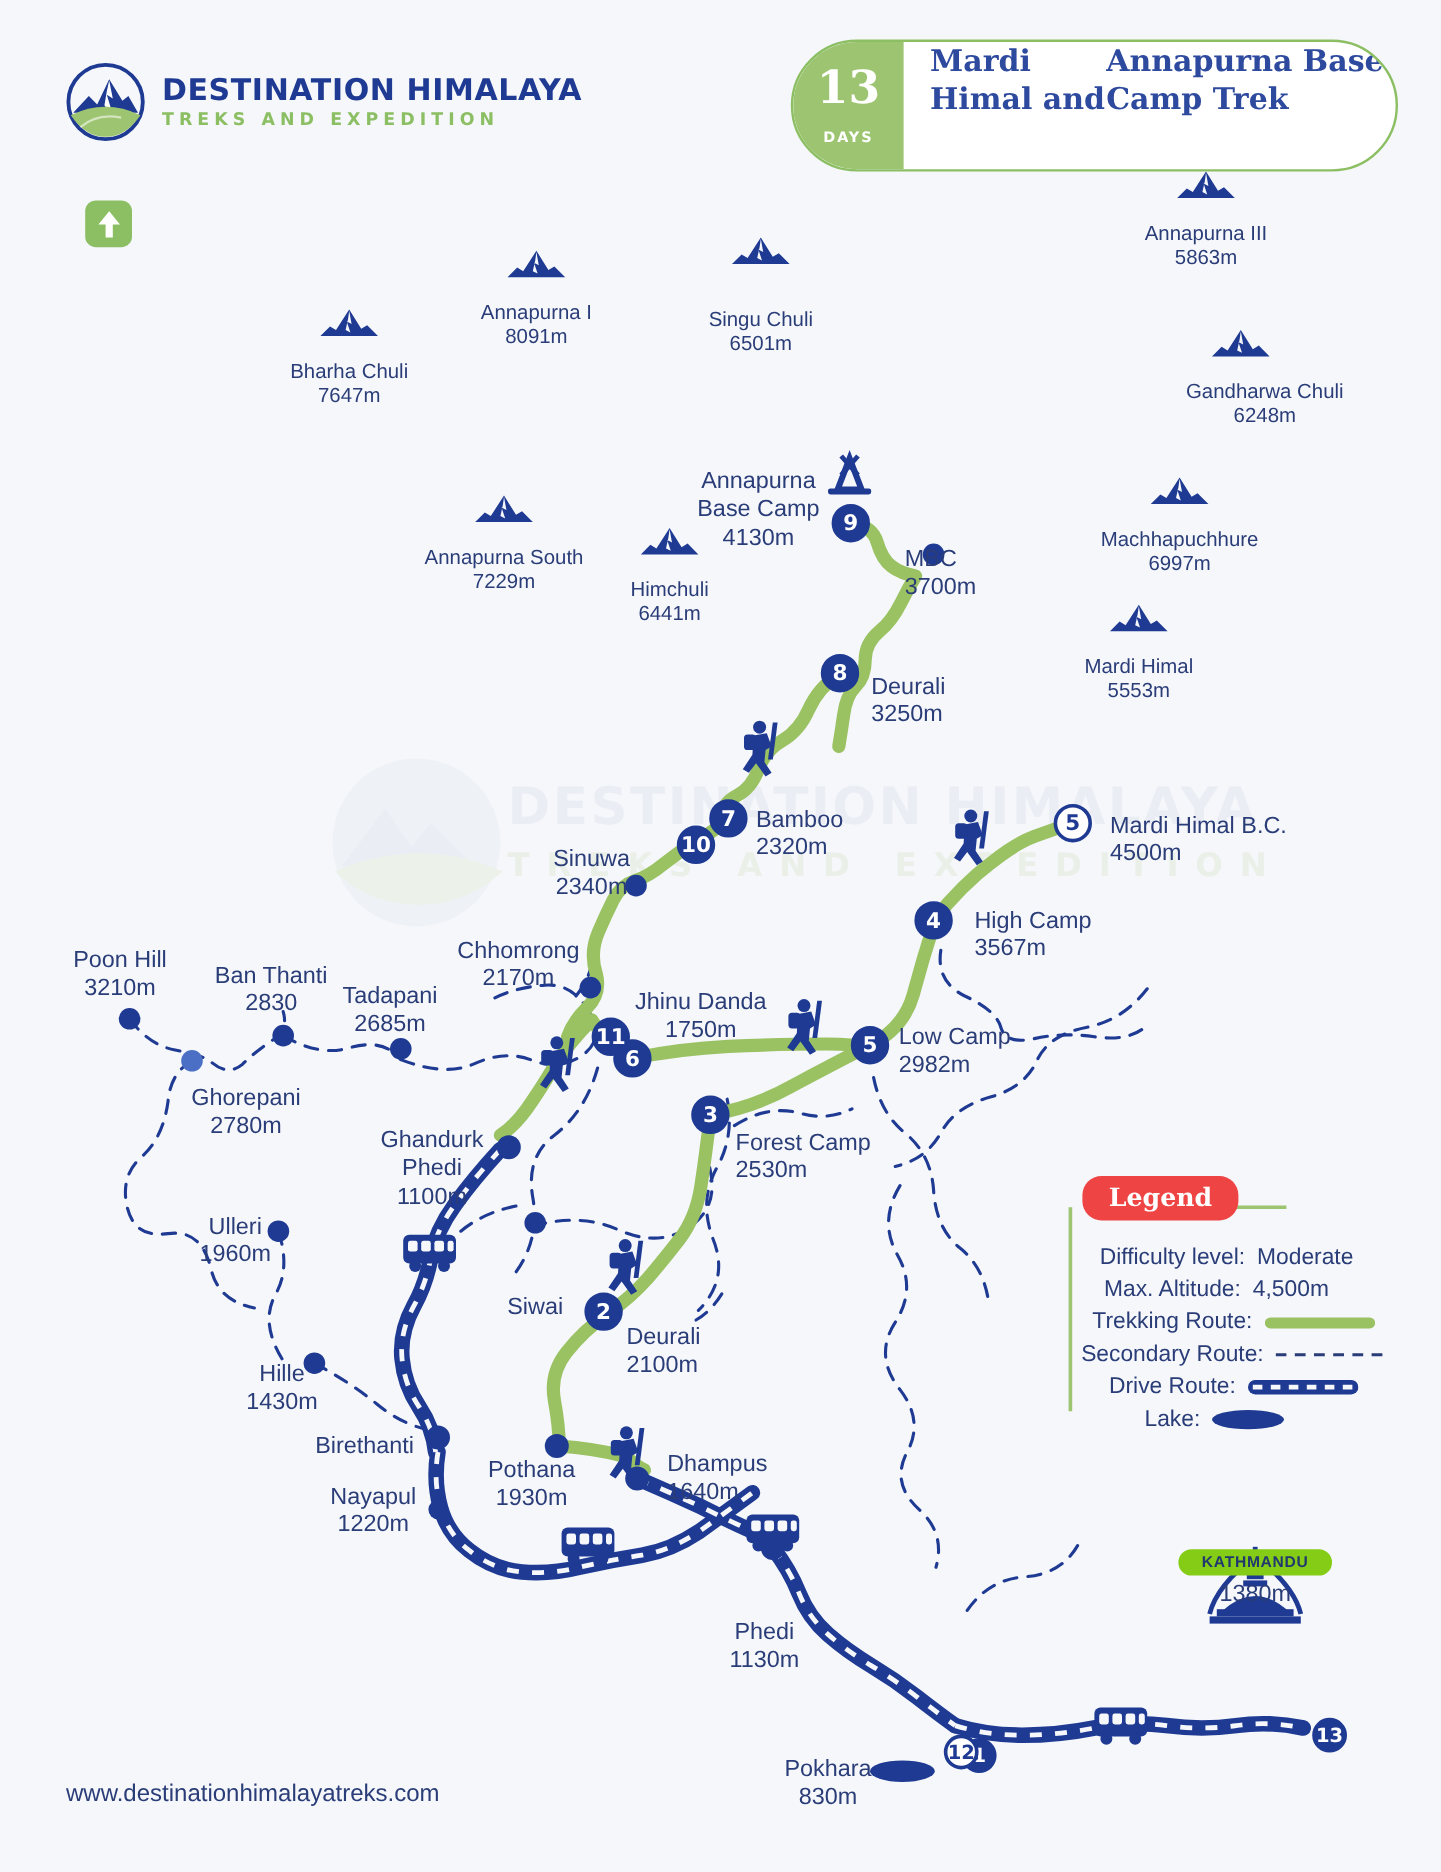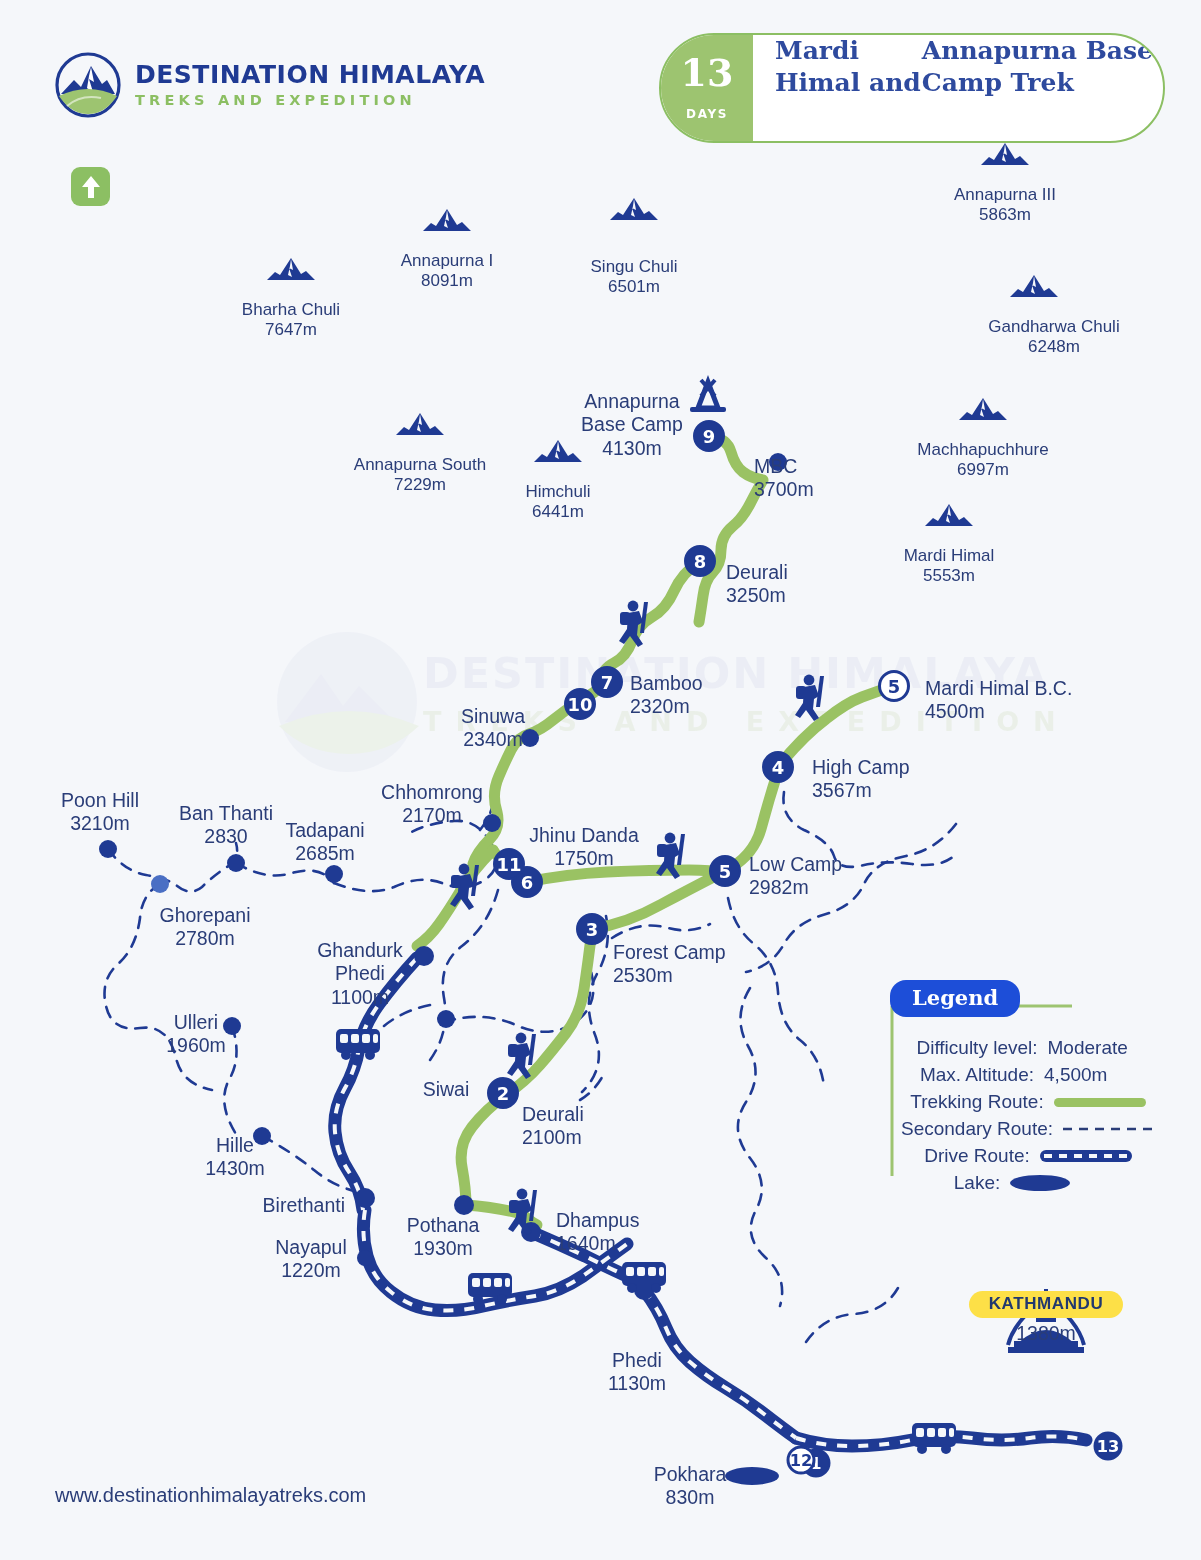--- a/index.html
+++ b/index.html
@@ -86,43 +86,43 @@
     display: flex; align-items: center; justify-content: center;
     font-family: "DejaVu Sans", sans-serif; font-weight: 700;
     transform: translate(-50%, -50%);
   }
   .mk.solid { background: #1f3a93; color: #ffffff; border: 2.5px solid #1f3a93; }
   .mk.hollow { background: #ffffff; color: #1f3a93; border: 3px solid #1f3a93; }
 
   
   #legend { position: absolute; left: 886px; top: 980px; width: 272px; }
   #legend-tab {
-    position: absolute; left: 4px; top: 0;
-    background: #1d4ed8; color: #fff; border-radius: 16px;
+    position: absolute; left: 16px; top: 0;
+    background: #ef4444; color: #fff; border-radius: 16px;
     padding: 5px 22px 7px 22px;
     font-family: "DejaVu Serif", serif; font-weight: 700; font-size: 21px;
   }
   #legend-rows { position: absolute; left: 14px; top: 54px; width: 258px; }
   .lg-row { display: flex; align-items: center; justify-content: center; height: 27px; }
   .lg-key {
     font-family: "Liberation Sans", sans-serif; font-size: 19px; color: #2a3d78;
     text-align: right; white-space: nowrap;
   }
   .lg-val {
     font-family: "Liberation Sans", sans-serif; font-size: 19px; color: #2a3d78;
     width: 104px; padding-left: 10px; text-align: left; white-space: nowrap;
   }
   .lg-swatch { width: 104px; padding-left: 10px; display: flex; align-items: center; }
 
   
   #kathmandu { position: absolute; left: 1046px; top: 1288px; transform: translateX(-50%); text-align: center; width: 230px; }
   #kathmandu-pill {
-    display: inline-block; background: #fde047; color: #21386f;
+    display: inline-block; background: #84cc16; color: #21386f;
     border-radius: 14px; padding: 3px 20px 4px 20px;
-    font-family: "Liberation Sans", sans-serif; font-weight: 700; font-size: 17px; letter-spacing: .6px;
+    font-family: "Liberation Sans", sans-serif; font-weight: 700; font-size: 13px; letter-spacing: .6px;
     margin-top: 3px;
   }
   #kathmandu-alt { color: #2a3d78; font-size: 19.5px; margin-top: 4px; }
 
   
   #footer-url {
     position: absolute; left: 55px; top: 1484px;
     font-family: "Liberation Sans", sans-serif; font-size: 20px; color: #2a3d78;
   }
 </style>

